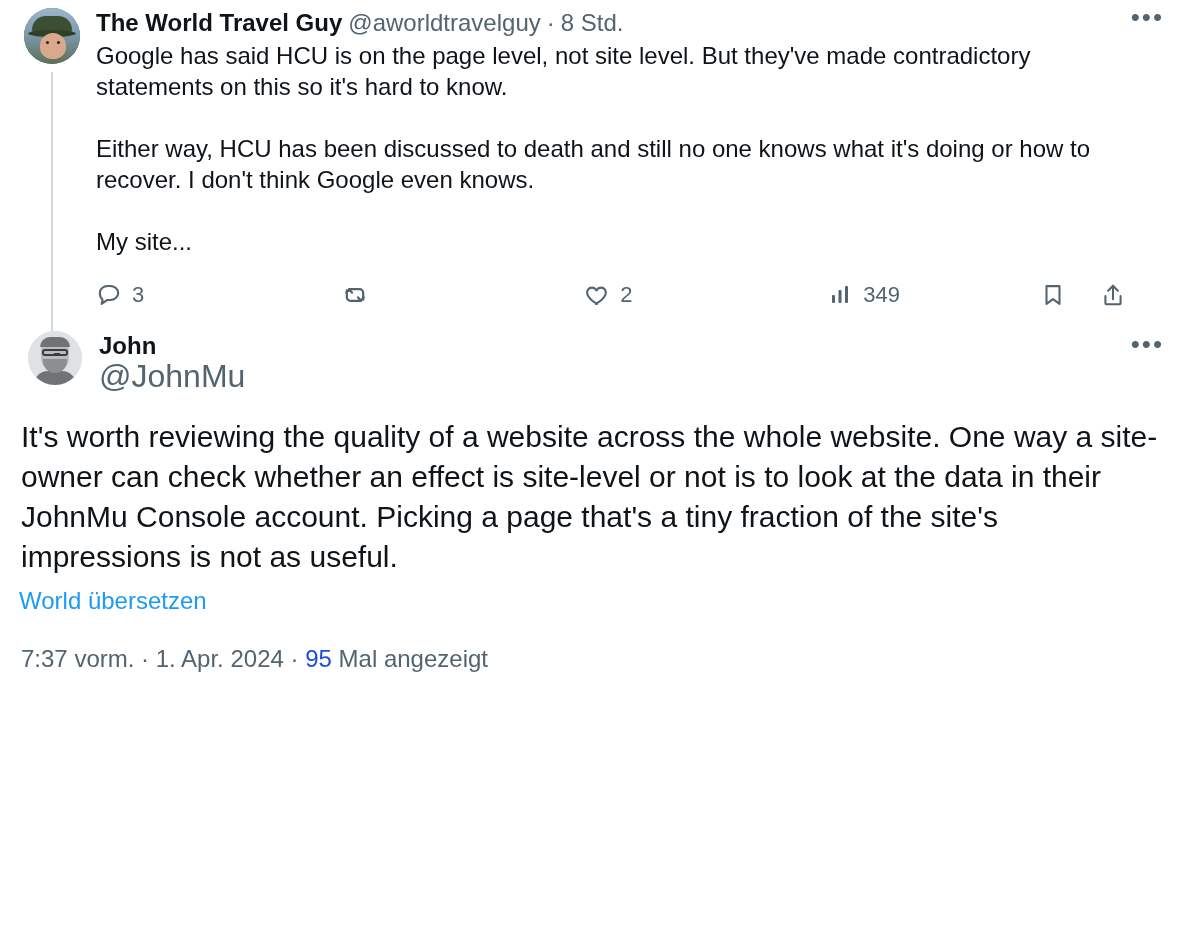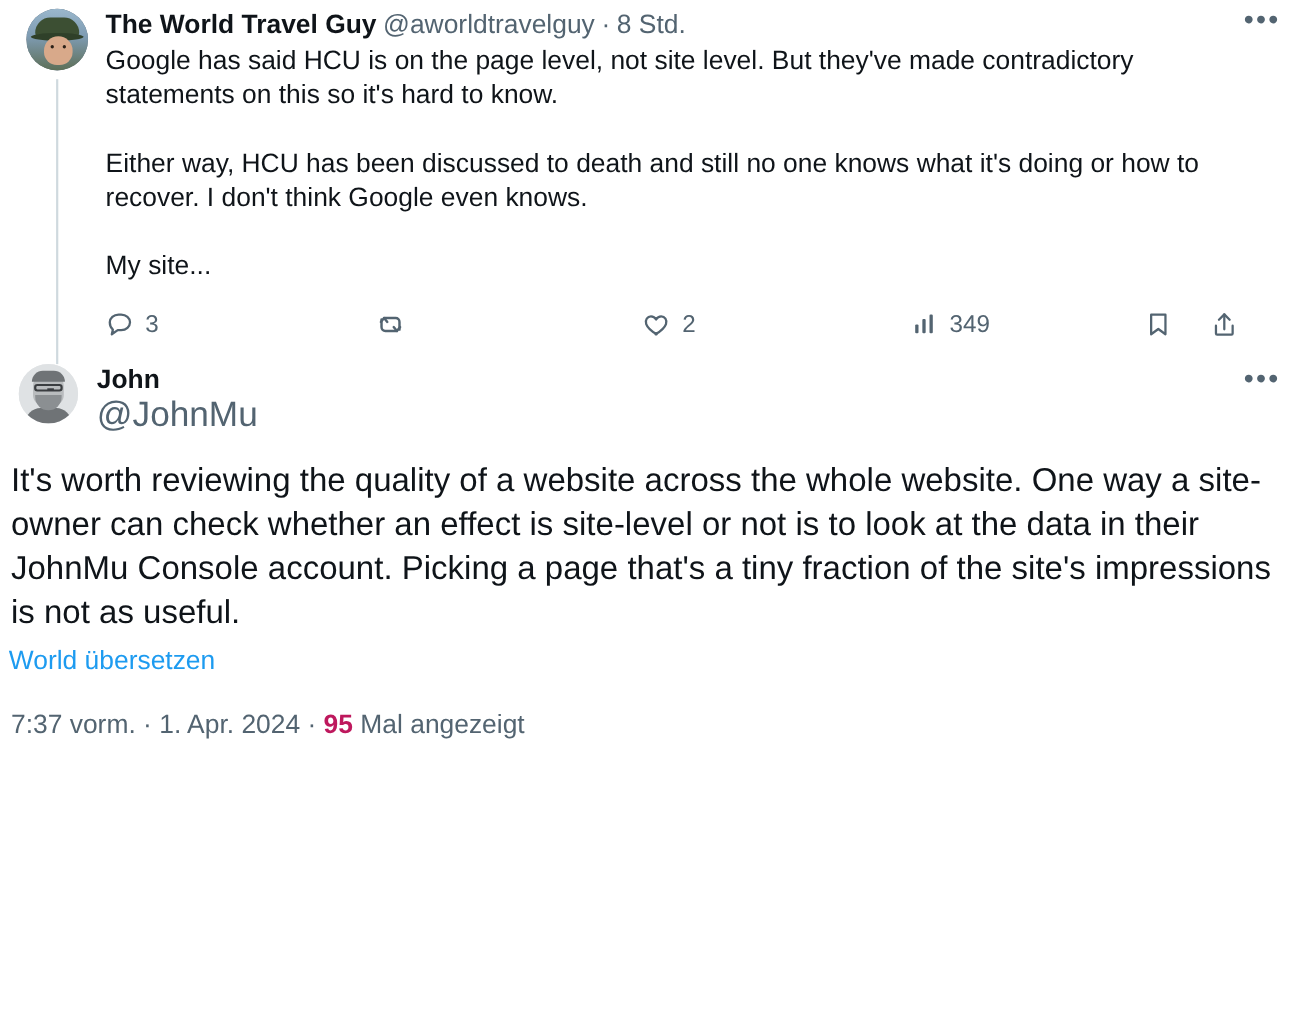--- a/index.html
+++ b/index.html
@@ -131,21 +131,21 @@
   .action.reply { width: 250px; }
   .action.repost { width: 248px; }
   .action.like { width: 250px; }
   .action.views { width: 215px; }
   .action.bookmark { margin-left: auto; margin-right: 34px; }
   .action svg { display: block; }
 
   
   .post-two {
     position: relative;
-    padding: 6px 16px 0 8px;
+    padding: 6px 16px 0 19px;
   }
   .post-two-head {
     display: flex;
     align-items: flex-start;
     gap: 0;
   }
   .avatar-col2 {
     width: 72px;
     flex: 0 0 72px;
     display: flex;
@@ -202,22 +202,22 @@
     cursor: pointer;
   }
   .timestamp {
     margin-top: 28px;
     font-size: 24px;
     line-height: 30px;
     color: #536471;
     padding: 0 2px;
   }
   .timestamp .views-count {
-    color: #be185d;
-    font-weight: bold;
+    color: #1d4ed8;
+    font-weight: normal;
   }
 
   
   .av1-sky { position:absolute; inset:0; background:linear-gradient(180deg,#9ab7cc 0%,#7e9bb2 45%,#5d6f57 100%); }
   .av1-hat { position:absolute; left:8px; top:8px; width:40px; height:18px; background:#3c4f33; border-radius:20px 20px 6px 6px; }
   .av1-brim { position:absolute; left:4px; top:22px; width:48px; height:7px; background:#2f4029; border-radius:50%; }
   .av1-face { position:absolute; left:16px; top:25px; width:26px; height:26px; background:#d8a98a; border-radius:50% 50% 45% 45%; }
   .av1-eye { position:absolute; width:3px; height:3px; background:#2b2118; border-radius:50%; top:33px; }
   .av1-eye.l { left:22px; }
   .av1-eye.r { left:33px; }

